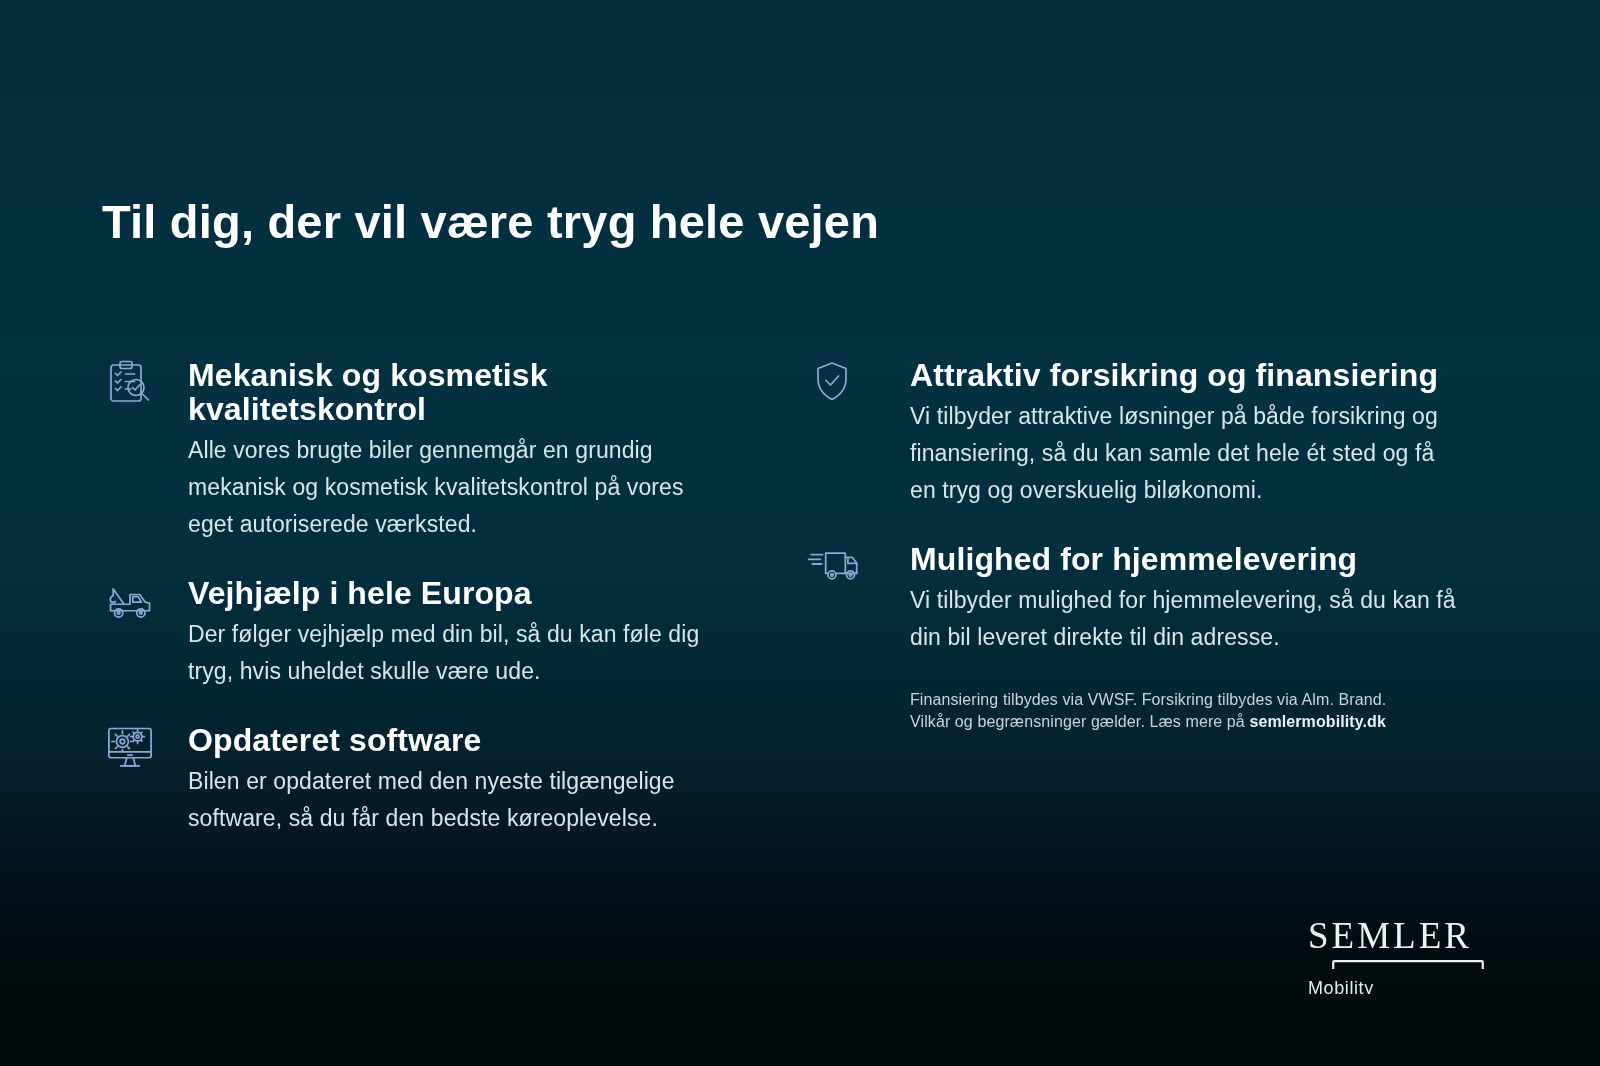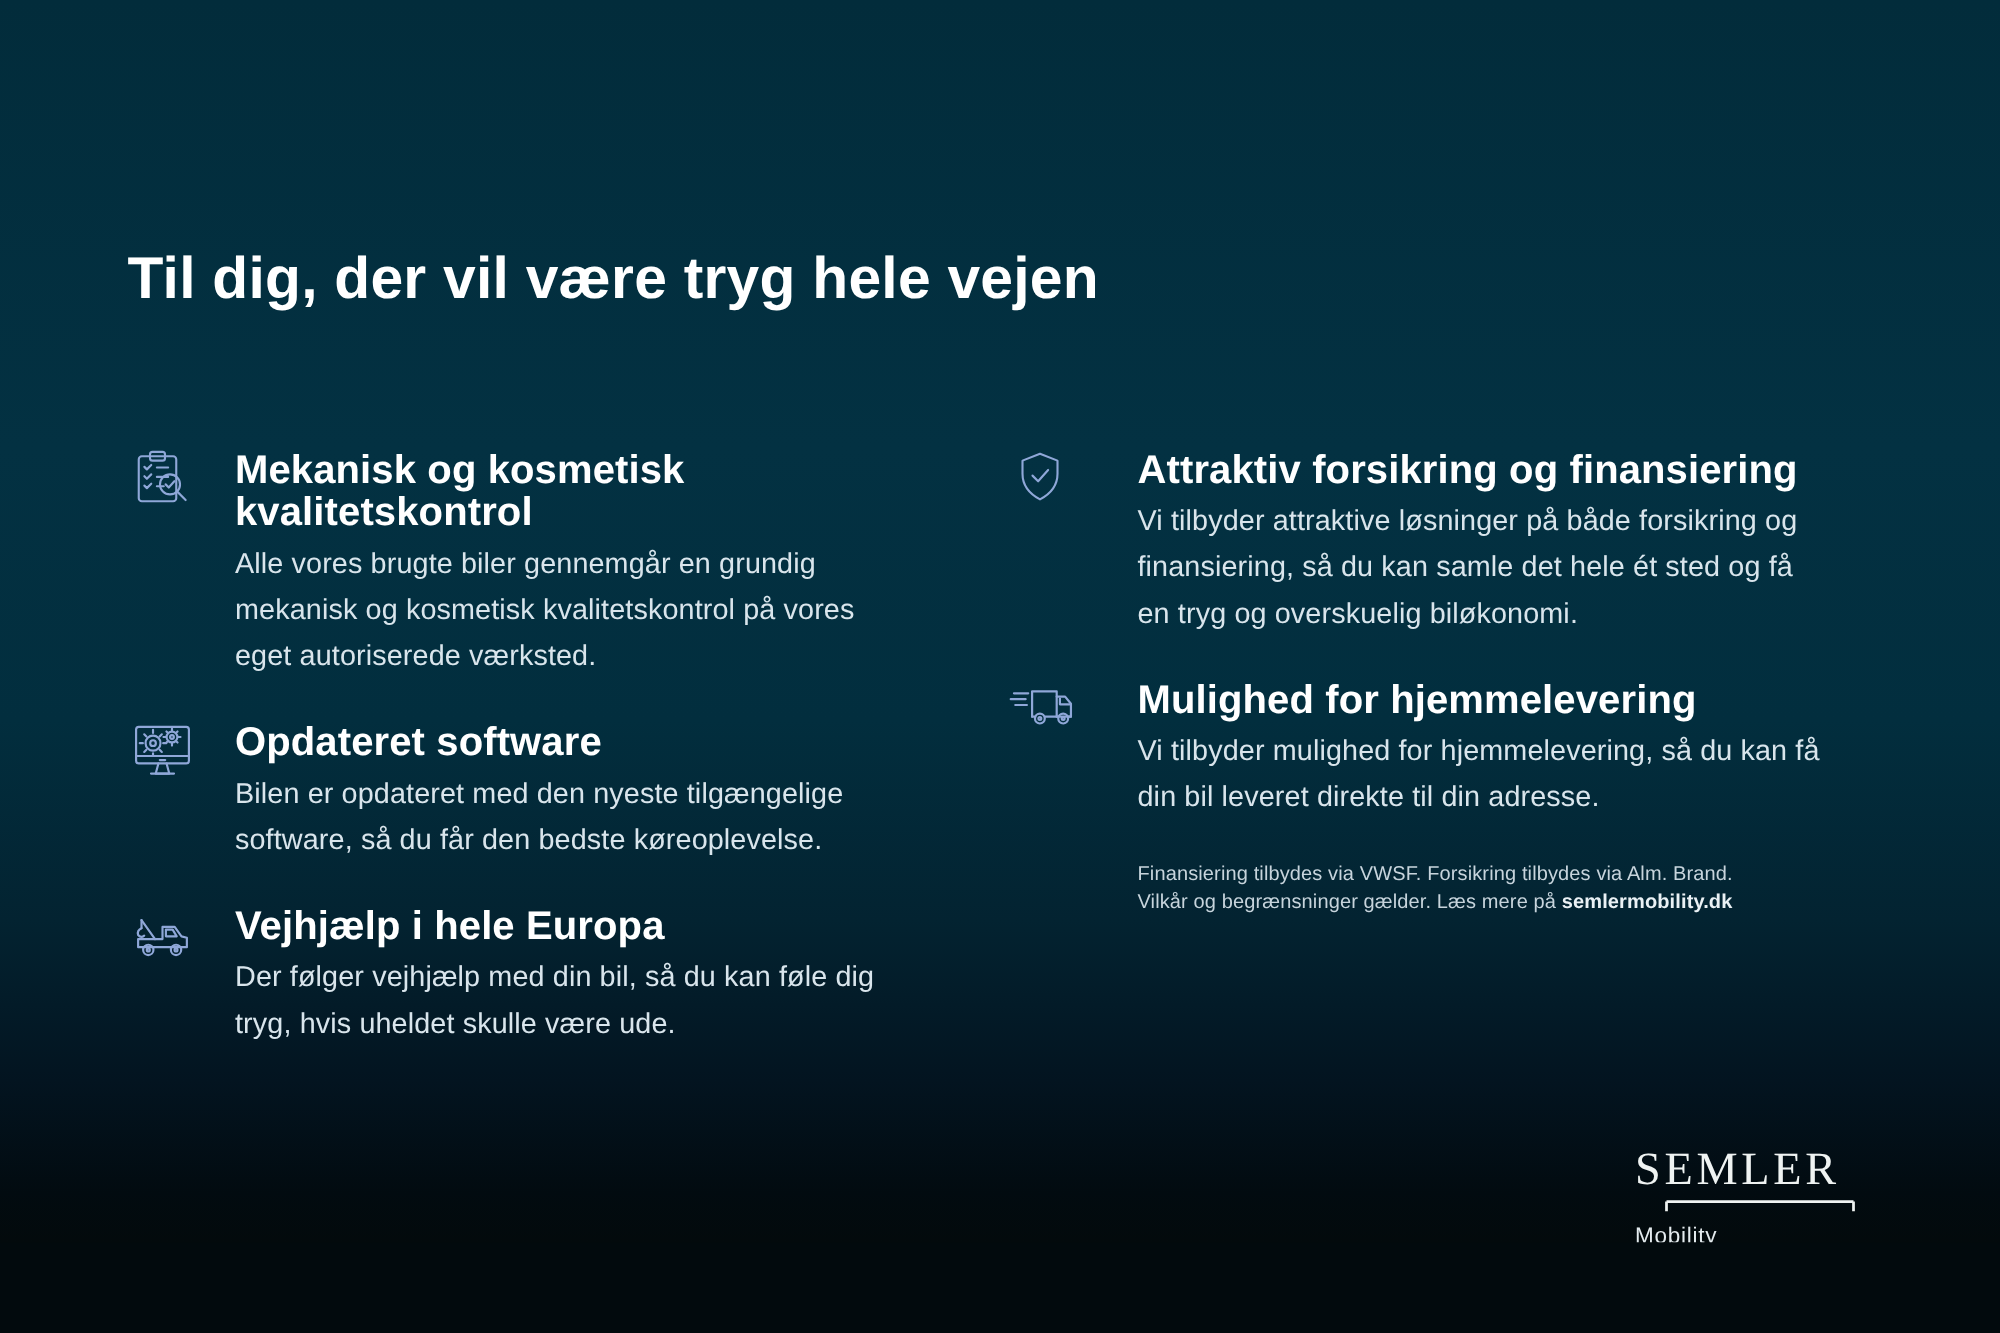--- a/index.html
+++ b/index.html
@@ -91,61 +91,61 @@
         <h3>Mekanisk og kosmetisk kvalitetskontrol</h3>
         <p>Alle vores brugte biler gennemgår en grundig
 mekanisk og kosmetisk kvalitetskontrol på vores
 eget autoriserede værksted.</p>
       </div>
     </div>
 
     <div class="item">
       <span class="icon-box">
         <svg width="52" height="50" viewBox="0 0 48 46" fill="none" stroke="currentColor" stroke-width="1.6" stroke-linecap="round" stroke-linejoin="round">
+          <path d="M6 32 V26 H24 V17 H33 L38 24 42 25 V32 H6 Z"></path>
+          <path d="M26.5 19 H31.5 L34.5 24 H26.5 Z"></path>
+          <path d="M18.5 26 8.5 12"></path>
+          <path d="M8.5 12 V18"></path>
+          <path d="M8.5 18 q-3.5 1.5 -2.5 5 q2 2.5 4.5 0.5"></path>
+          <circle cx="13.5" cy="34" r="3.8"></circle>
+          <circle cx="13.5" cy="34" r="1.1"></circle>
+          <circle cx="34" cy="34" r="3.8"></circle>
+          <circle cx="34" cy="34" r="1.1"></circle>
+        </svg>
+      </span>
+      <div class="item-text">
+        <h3>Vejhjælp i hele Europa</h3>
+        <p>Der følger vejhjælp med din bil, så du kan føle dig
+tryg, hvis uheldet skulle være ude.</p>
+      </div>
+    </div>
+
+    <div class="item">
+      <span class="icon-box">
+        <svg width="52" height="50" viewBox="0 0 48 46" fill="none" stroke="currentColor" stroke-width="1.6" stroke-linecap="round" stroke-linejoin="round">
           <rect x="4.5" y="5" width="39" height="27" rx="2"></rect>
           <path d="M4.5 26.5 H43.5"></path>
           <path d="M22 29.5 h4"></path>
           <path d="M21 32 19 39.5 H29 L27 32"></path>
           <path d="M15.5 39.5 H32.5"></path>
           <circle cx="17" cy="17" r="5.5"></circle>
           <circle cx="17" cy="17" r="2.1"></circle>
           <path d="M24.5 17 h2.3 M9.5 17 H7.2 M17 9.5 V7.2 M17 24.5 V26 M21.9 12.1 23.5 10.5 M12.1 12.1 10.5 10.5 M21.9 21.9 23.5 23.5 M12.1 21.9 10.5 23.5"></path>
           <circle cx="31" cy="12.5" r="4"></circle>
           <circle cx="31" cy="12.5" r="1.4"></circle>
           <path d="M35.5 12.5 h1.8 M26.5 12.5 h-1.8 M31 8 V6.2 M31 17 v1.8 M33.9 9.6 35.1 8.4 M28.1 9.6 26.9 8.4 M33.9 15.4 35.1 16.6 M28.1 15.4 26.9 16.6"></path>
         </svg>
       </span>
       <div class="item-text">
         <h3>Opdateret software</h3>
         <p>Bilen er opdateret med den nyeste tilgængelige
 software, så du får den bedste køreoplevelse.</p>
       </div>
     </div>
 
-    <div class="item">
-      <span class="icon-box">
-        <svg width="52" height="50" viewBox="0 0 48 46" fill="none" stroke="currentColor" stroke-width="1.6" stroke-linecap="round" stroke-linejoin="round">
-          <path d="M6 32 V26 H24 V17 H33 L38 24 42 25 V32 H6 Z"></path>
-          <path d="M26.5 19 H31.5 L34.5 24 H26.5 Z"></path>
-          <path d="M18.5 26 8.5 12"></path>
-          <path d="M8.5 12 V18"></path>
-          <path d="M8.5 18 q-3.5 1.5 -2.5 5 q2 2.5 4.5 0.5"></path>
-          <circle cx="13.5" cy="34" r="3.8"></circle>
-          <circle cx="13.5" cy="34" r="1.1"></circle>
-          <circle cx="34" cy="34" r="3.8"></circle>
-          <circle cx="34" cy="34" r="1.1"></circle>
-        </svg>
-      </span>
-      <div class="item-text">
-        <h3>Vejhjælp i hele Europa</h3>
-        <p>Der følger vejhjælp med din bil, så du kan føle dig
-tryg, hvis uheldet skulle være ude.</p>
-      </div>
-    </div>
-
   </div>
 
   <div class="col col-right">
 
     <div class="item">
       <span class="icon-box">
         <svg width="52" height="50" viewBox="0 0 52 50" fill="none" stroke="currentColor" stroke-width="1.7" stroke-linecap="round" stroke-linejoin="round">
           <path d="M26 5 40 10.5 V21 C40 30.5 34.5 37 26 41.5 C17.5 37 12 30.5 12 21 V10.5 Z"></path>
           <path d="m20 22.5 4.5 4.5 8-9"></path>
         </svg>

